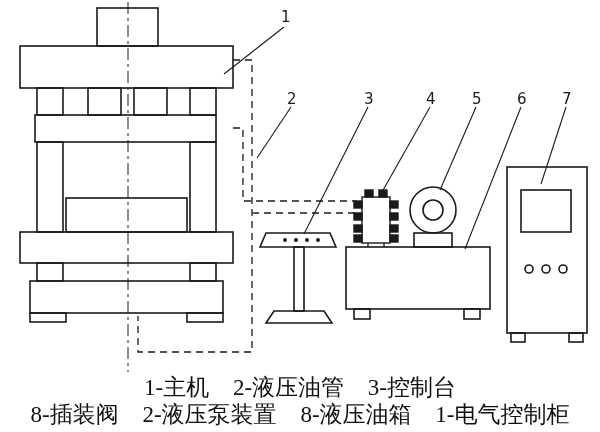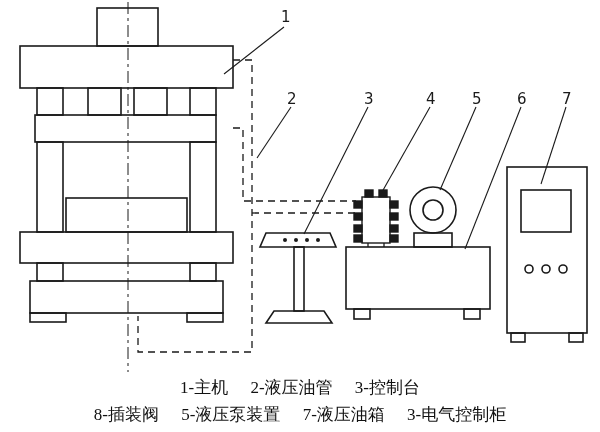--- a/index.html
+++ b/index.html
@@ -8,21 +8,21 @@
     width:600px;height:432px;
     background:#ffffff;
     overflow:hidden;
     font-family:"Liberation Serif", serif;
   }
   .fig svg{position:absolute;left:0;top:0;}
   .legend{
     position:absolute;left:0;right:0;top:374px;
     text-align:center;
     color:#111111;
-    font-size:17px;
+    font-size:23px;
     line-height:27px;
     font-family:"Liberation Serif", serif;
   }
   .legend-row{white-space:nowrap;}
   .legend-row span{margin:0 9px;}
   .callout-num{
     font-family:"DejaVu Sans", sans-serif;
     font-size:15px;
     fill:#1a1a1a;
   }
@@ -134,18 +134,18 @@
   </svg>
 
   <div class="legend">
     <div class="legend-row">
       <span>1-主机</span>
       <span>2-液压油管</span>
       <span>3-控制台</span>
     </div>
     <div class="legend-row">
       <span>8-插装阀</span>
-      <span>5-液压泵装置</span>
-      <span>7-液压油箱</span>
-      <span>3-电气控制柜</span>
+      <span>2-液压泵装置</span>
+      <span>8-液压油箱</span>
+      <span>1-电气控制柜</span>
     </div>
   </div>
 </div>
 
 </body></html>

